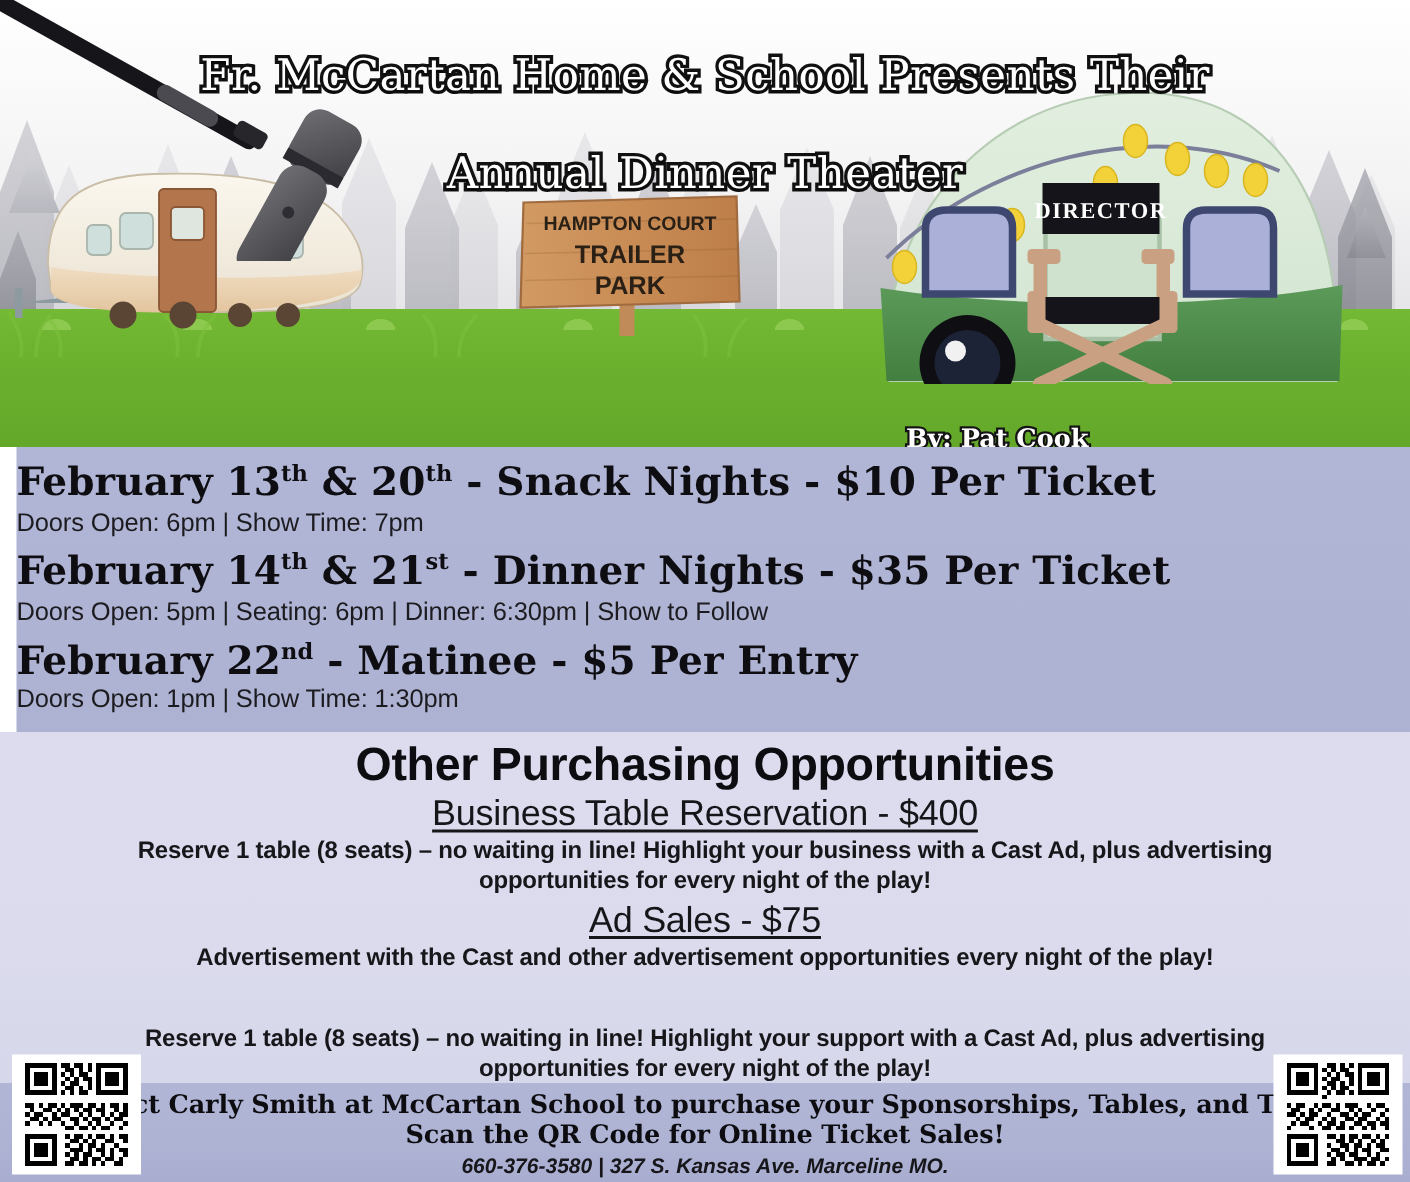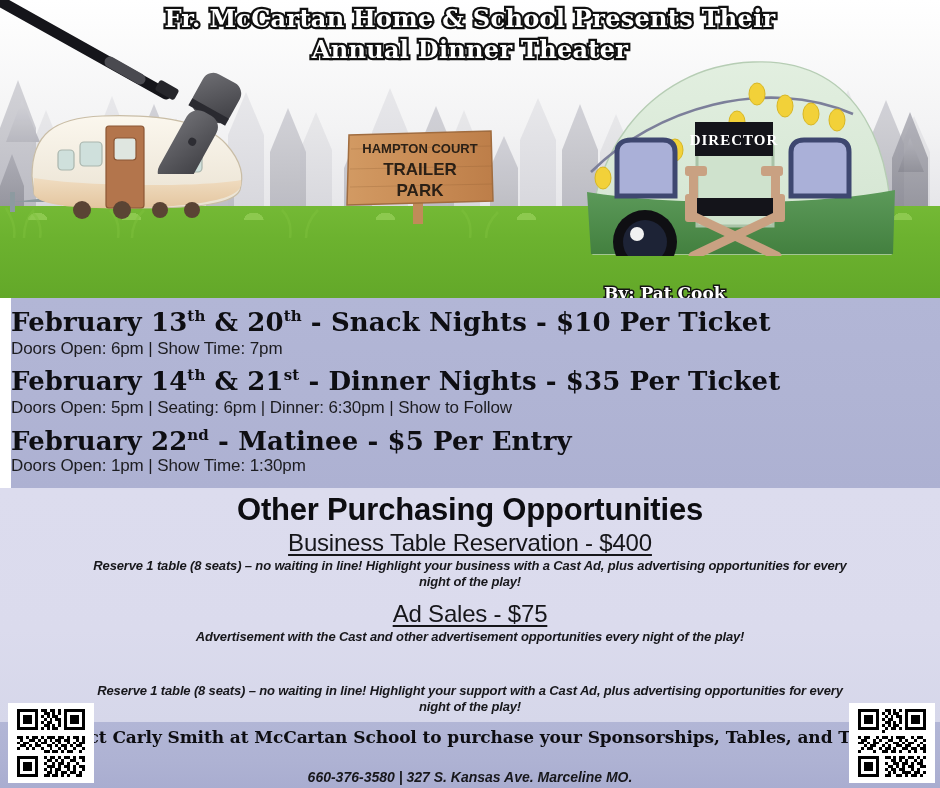--- a/index.html
+++ b/index.html
@@ -83,28 +83,29 @@
   
   .header-title {
     position: absolute;
     left: 0; top: 4px;
     width: 940px;
     text-align: center;
     z-index: 6;
   }
   .header-title .line {
     font-family: "DejaVu Serif", "Liberation Serif", serif;
-    font-weight: bold;
-    font-size: 24px;
+    font-weight: normal;
+    font-size: 29px;
     letter-spacing: .3px;
     color: #ffffff;
     line-height: 1.28;
     -webkit-text-stroke: 4.5px #111111;
     paint-order: stroke fill;
     text-shadow: 0 2px 0 rgba(0,0,0,.35);
+    margin-top: 28px;
   }
 
   .script-title {
     position: absolute;
     left: 0; top: 222px;
     width: 940px;
     text-align: center;
     z-index: 7;
     font-family: "DejaVu Serif", "Liberation Serif", serif;
     font-style: italic;
@@ -181,23 +182,22 @@
   .opp-head {
     font-family: "Liberation Sans", sans-serif;
     font-size: 24px;
     color: #16161a;
     text-decoration: underline;
     text-underline-offset: 3px;
     letter-spacing: -.2px;
   }
   .opp-desc {
     font-family: "Liberation Sans", sans-serif;
-    font-style: italic;
     font-weight: 600;
-    font-size: 13px;
+    font-size: 16px;
     line-height: 1.25;
     color: #17171b;
     width: 760px;
     margin: 0 auto;
     letter-spacing: -.15px;
   }
   .o1h { position: absolute; left: 0; top: 41px;  width: 940px; }
   .o1d { position: absolute; left: 0; top: 70px;  width: 940px; }
   .o2h { position: absolute; left: 0; top: 112px; width: 940px; }
   .o2d { position: absolute; left: 0; top: 141px; width: 940px; }
@@ -492,20 +492,21 @@
       <div class="opp-desc">Advertisement with the Cast and other advertisement opportunities every night of the play!</div>
     </div>
 
     <div class="o3d">
       <div class="opp-desc">Reserve 1 table (8 seats) – no waiting in line! Highlight your support with a Cast Ad, plus advertising opportunities for every night of the play!</div>
     </div>
   </div>
 
   <div class="band-footer">
     <div class="f1 foot-line">Contact Carly Smith at McCartan School to purchase your Sponsorships, Tables, and Tickets</div>
+    <div class="f2 foot-line">Scan the QR Code for Online Ticket Sales!</div>
     <div class="f3 foot-addr">660-376-3580 | 327 S. Kansas Ave. Marceline MO.</div>
   </div>
 
   <div class="qr qr-left">
     <svg width="74" height="74" viewBox="0 0 25 25" shape-rendering="crispEdges">
       <rect width="25" height="25" fill="#ffffff"></rect>
       <g fill="#000000">
         <path d="M1 1h7v7h-7z"></path>
           <path d="M2 2h5v5h-5z" fill="#ffffff"></path>
           <path d="M3 3h3v3h-3z"></path>

